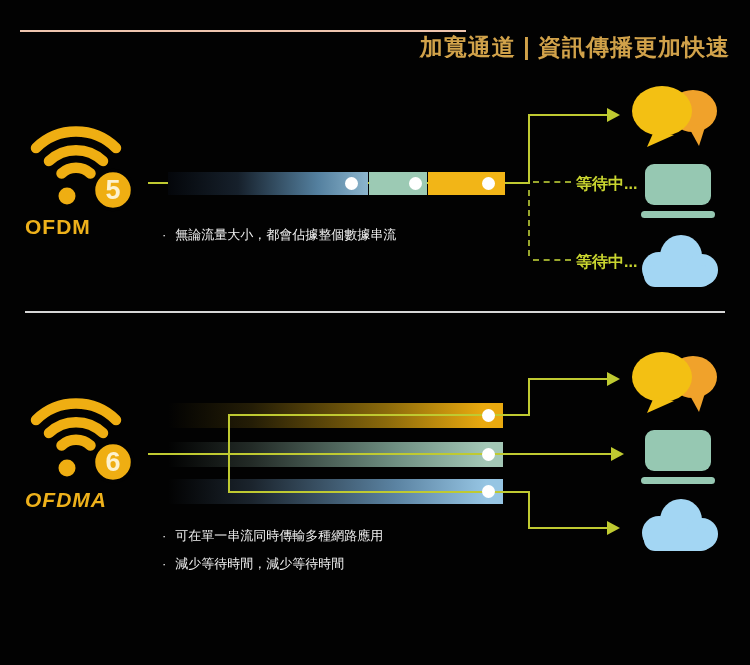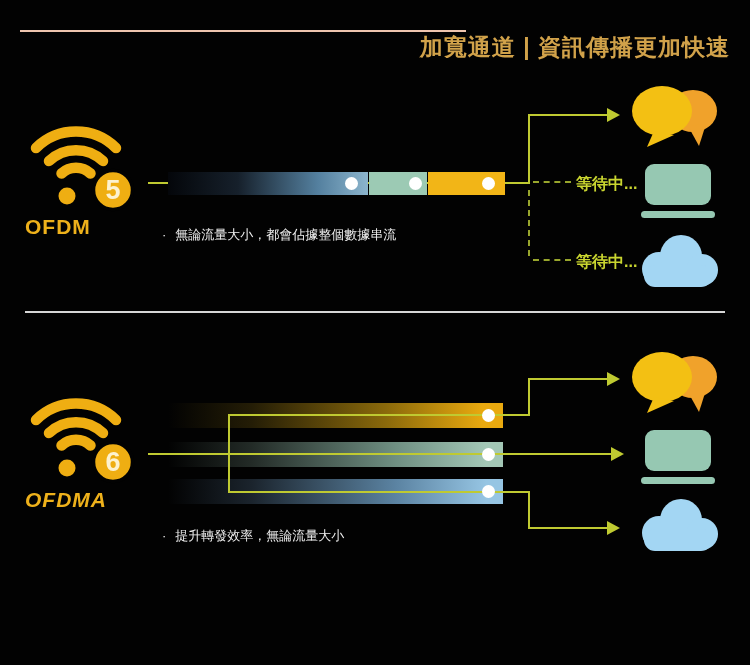--- a/index.html
+++ b/index.html
@@ -180,16 +180,17 @@
       <g style="fill:var(--cloud-blue);">
         <circle cx="23" cy="38" r="17"></circle>
         <circle cx="45" cy="25" r="21"></circle>
         <circle cx="66" cy="39" r="16"></circle>
         <rect x="8" y="34" width="68" height="22" rx="11"></rect>
       </g>
     </svg>
   </div>
 
   <div class="abs bullets" style="left:162px;top:522px;">
-    <div class="bullet-row"><span class="marker">·</span><span>提升轉發效率，無論流量大小</span></div>
+    <div class="bullet-row"><span class="marker">·</span><span>可在單一串流同時傳輸多種網路應用</span></div>
+    <div class="bullet-row"><span class="marker">·</span><span>減少等待時間，減少等待時間</span></div>
   </div>
 
 </div>
 
 </body></html>

